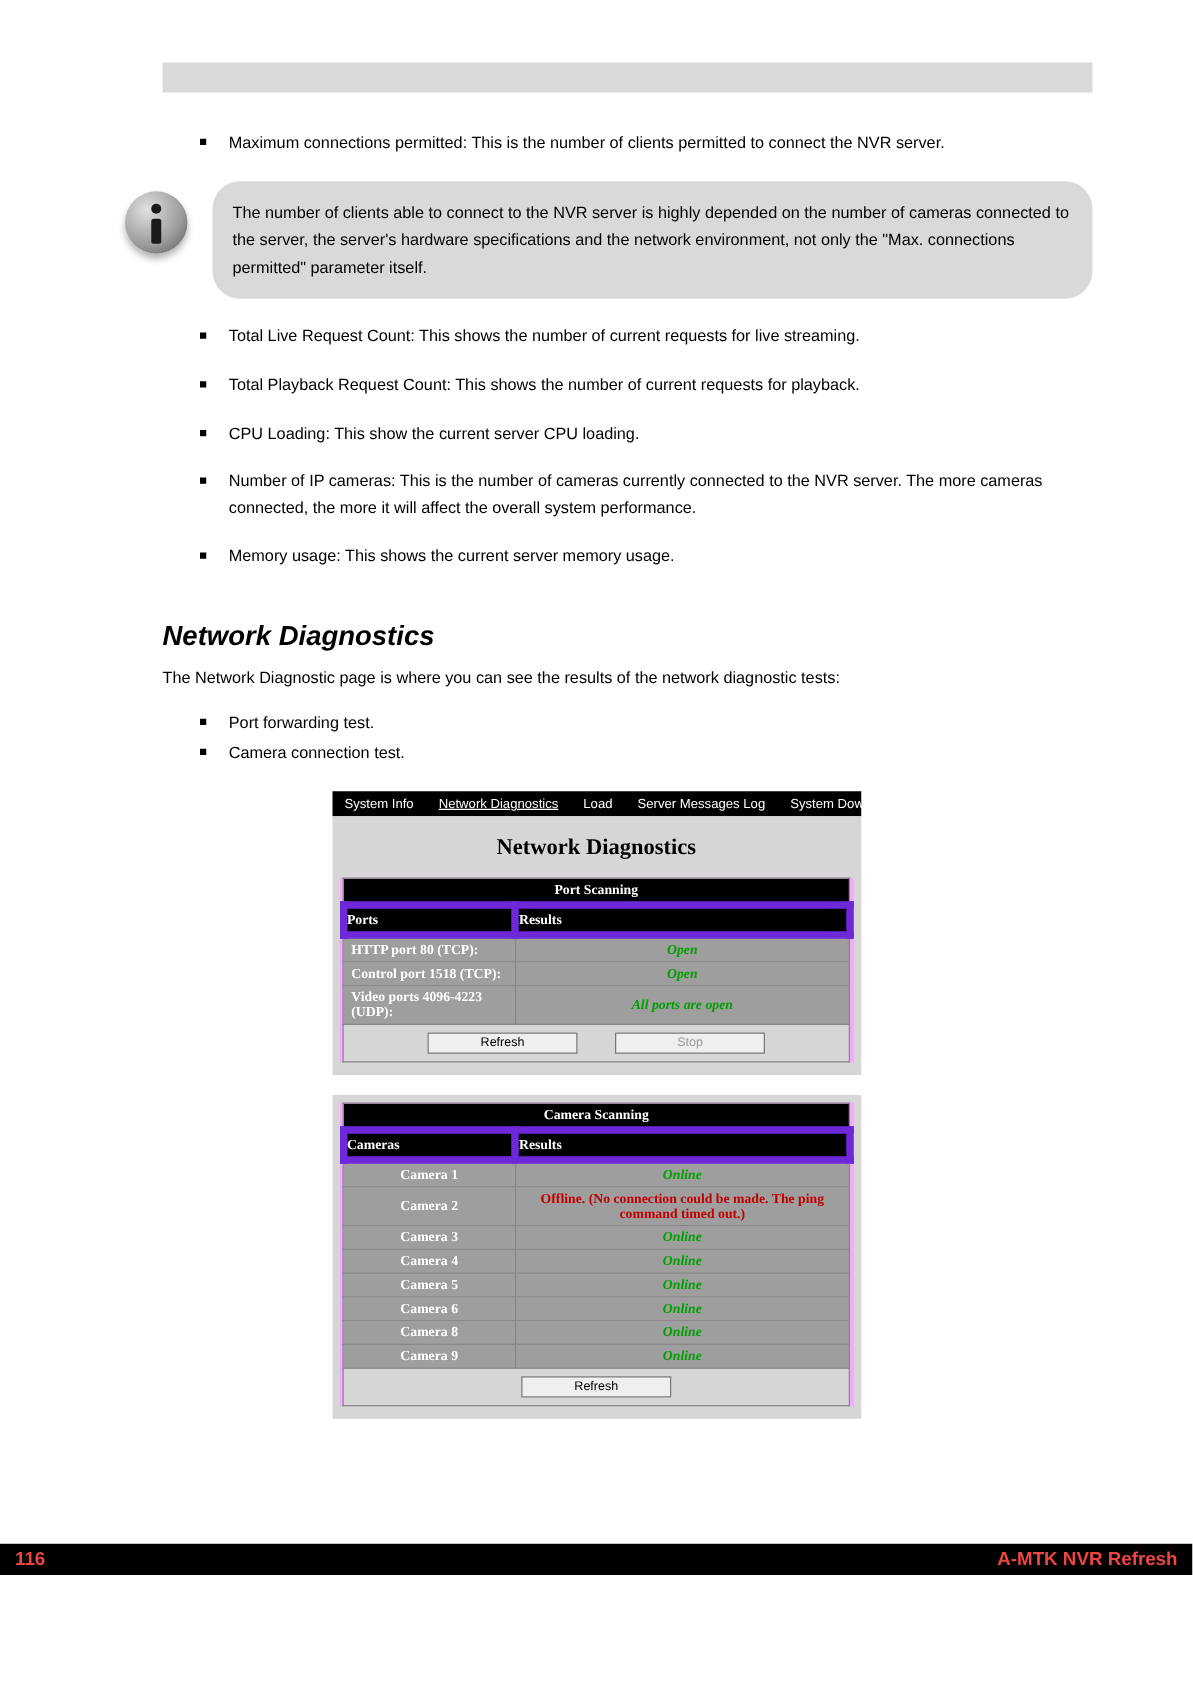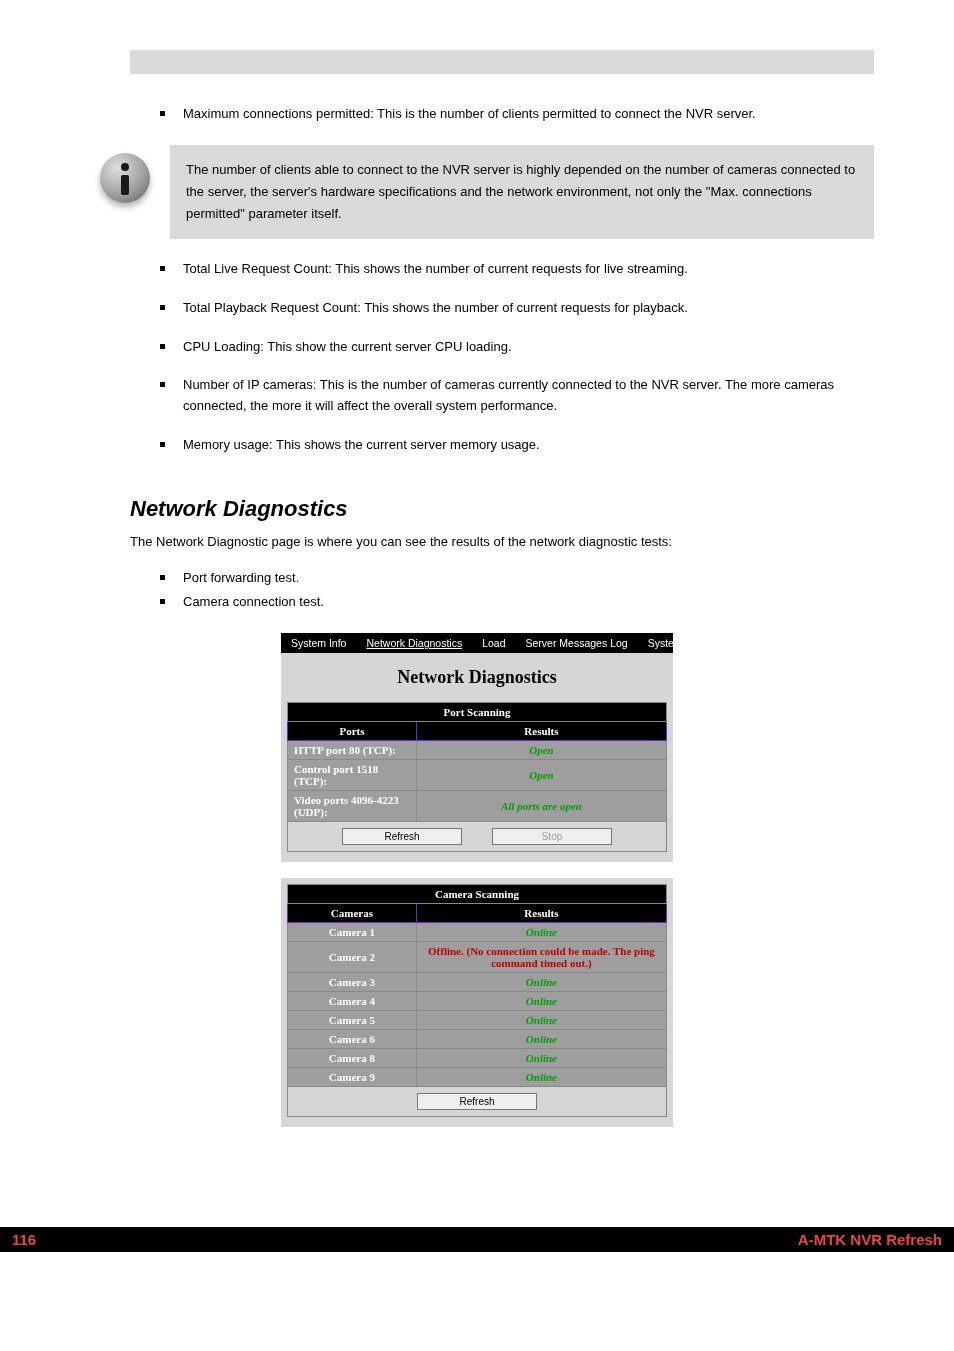--- a/index.html
+++ b/index.html
@@ -42,34 +42,35 @@
   .info-icon .stem {
     width: 8px; height: 20px; background: #1a1a1a; border-radius: 2px;
     position: absolute; left: 21px; top: 22px;
   }
   .info-box {
     background: #d9d9d9;
     padding: 14px 16px;
     line-height: 1.7;
     font-size: 13px;
     flex: 1;
+    border-radius: 22px;
   }
 
   .section-heading {
     margin: 40px 0 10px 50px;
     font-size: 22px;
     font-style: italic;
     font-weight: bold;
   }
   .section-text {
     margin: 10px 0 15px 50px;
     line-height: 1.6;
   }
 
-  .screenshot-wrap { margin: 20px auto 0 auto; width: 392px; }
+  .screenshot-wrap { margin: 20px auto 0 auto; width: 423px; }
   .tabs-bar {
     background: #000; color: #fff; display: flex; font-size: 10.5px;
     font-family: Arial, sans-serif;
   }
   .tab { padding: 4px 10px; white-space: nowrap; }
   .tab.active { text-decoration: underline; }
   .nd-title {
     text-align: center; font-size: 18px; font-weight: bold; font-family: 'Times New Roman', serif;
     background: #d6d6d6; padding: 14px 0 8px 0;
   }
@@ -80,21 +81,21 @@
     width: 100%; border-collapse: collapse; border: 1px solid #888;
     font-family: 'Times New Roman', serif;
     background: #f0abfc;
   }
   .inner-table th.section-th {
     background: #000; color: #fff; font-size: 11px; font-weight: bold;
     text-align: center; padding: 3px 0; border: 1px solid #888;
   }
   .inner-table th.col-th {
     background: #000; color: #fff; font-size: 11px; font-weight: bold;
-    text-align: center; padding: 3px 0; border: 1px solid #6d28d9;
+    text-align: left; padding: 3px 0; border: 6px solid #6d28d9;
   }
   .inner-table td {
     background: #9e9e9e; font-size: 11px; font-weight: bold;
     padding: 3px 6px; border: 1px solid #888;
     vertical-align: middle;
   }
   .inner-table td.label-cell { color: #fff; text-align: left; }
   .inner-table td.cam-cell { color: #fff; text-align: center; }
   .inner-table td.result-cell { text-align: center; }
   .result-open { color: #00a000; font-style: italic; }

